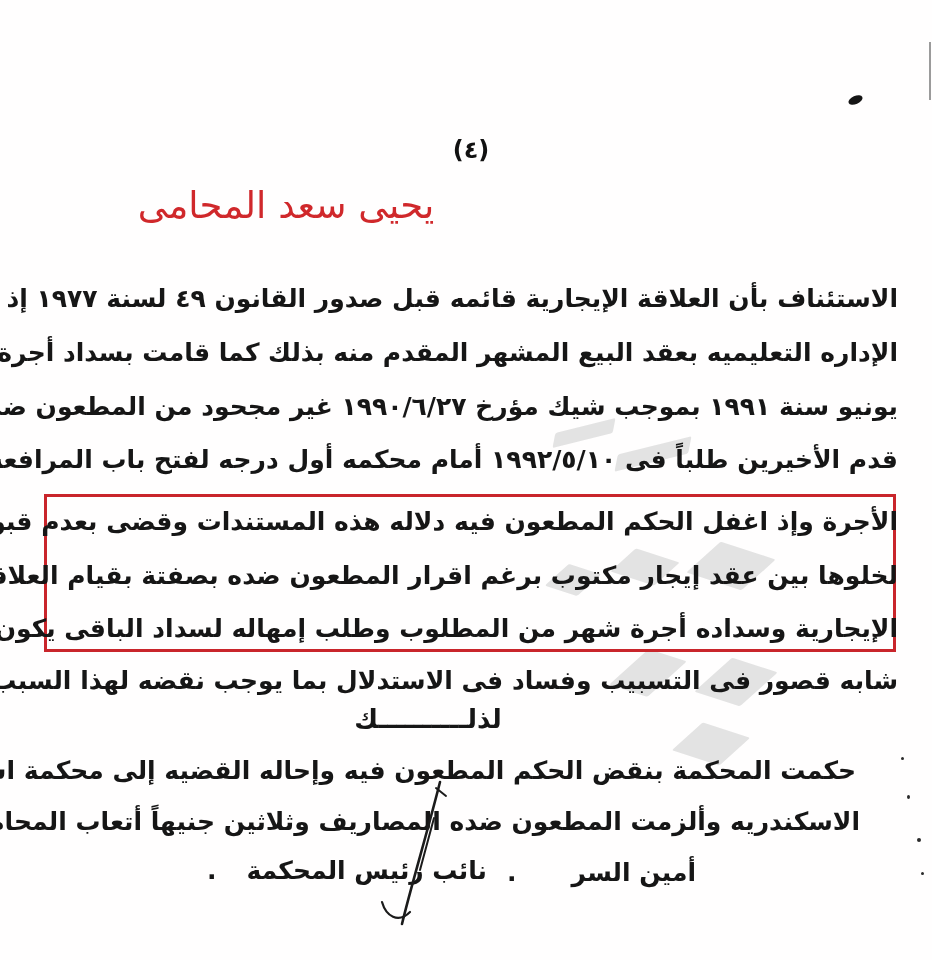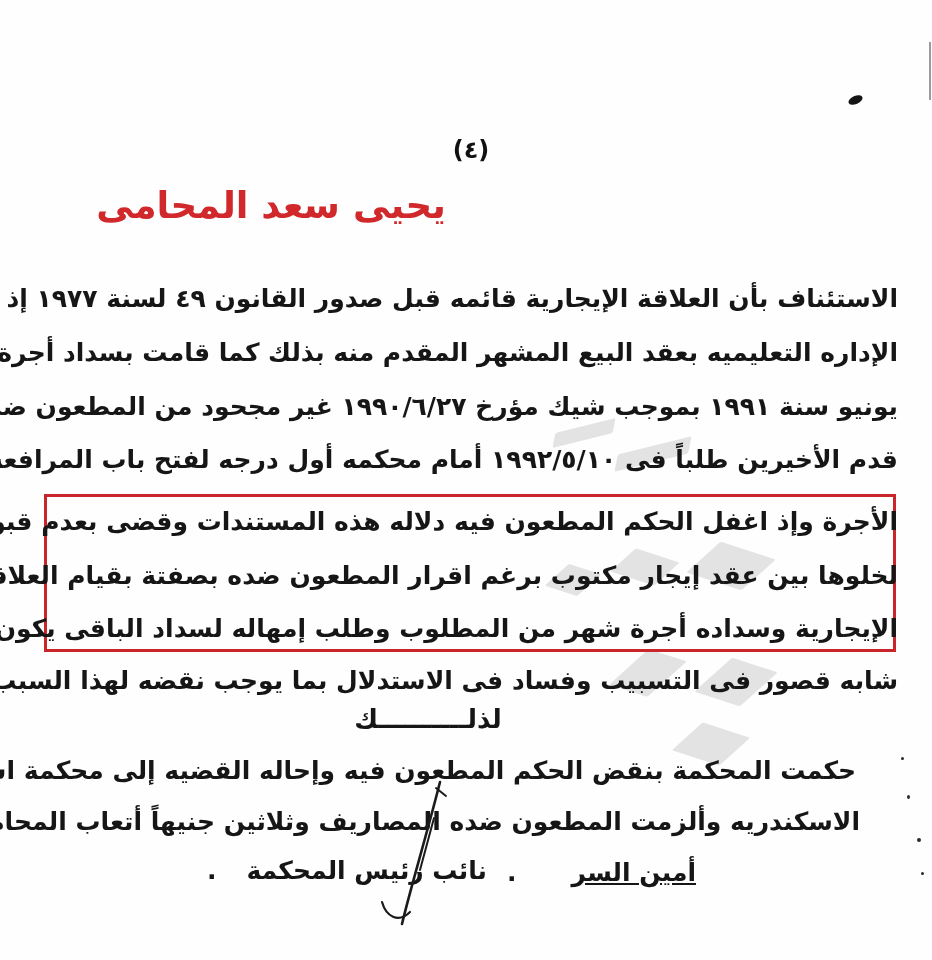--- a/index.html
+++ b/index.html
@@ -12,21 +12,21 @@
     color:#161616;
     direction:rtl;
   }
   .pageno{
     position:absolute;left:436px;top:136px;width:70px;
     text-align:center;font-size:24px;font-weight:700;direction:ltr;
     color:#111;
   }
   .stamp{
     position:absolute;left:126px;top:184px;width:320px;
-    font-size:37px;font-weight:700;color:#d0282b;
+    font-size:37px;font-weight:400;color:#d0282b;
     text-align:center;white-space:nowrap;
   }
   .jline{
     position:absolute;left:48px;right:34px;height:40px;
     font-size:25px;font-weight:700;line-height:38px;
     text-align:justify;text-align-last:justify;text-justify:inter-word;
     white-space:nowrap;direction:rtl;
   }
   .jline.narrow{left:60px;right:76px;}
   .jline.narrow2{left:96px;right:72px;}
@@ -34,21 +34,21 @@
     position:absolute;left:44px;top:494px;width:846px;height:152px;
     border:3px solid #c9252b;
     pointer-events:none;
   }
   .heading{
     position:absolute;left:338px;top:704px;width:180px;
     font-size:26px;font-weight:700;text-align:center;white-space:nowrap;
   }
   .footer-right{
     position:absolute;right:236px;top:858px;
-    font-size:25px;font-weight:700;white-space:nowrap;direction:rtl;text-decoration:underline;
+    font-size:25px;font-weight:700;white-space:nowrap;direction:rtl;
   }
   .footer-left{
     position:absolute;left:255px;top:856px;width:232px;
     font-size:25px;font-weight:700;white-space:nowrap;direction:rtl;text-align:right;
   }
   .dot-sep{display:inline-block;margin-right:55px;}
   .dot-sep2{display:inline-block;margin-right:30px;}
   .wm{
     position:absolute;background:#dadada;opacity:.75;border-radius:2px;
     transform-origin:center;

